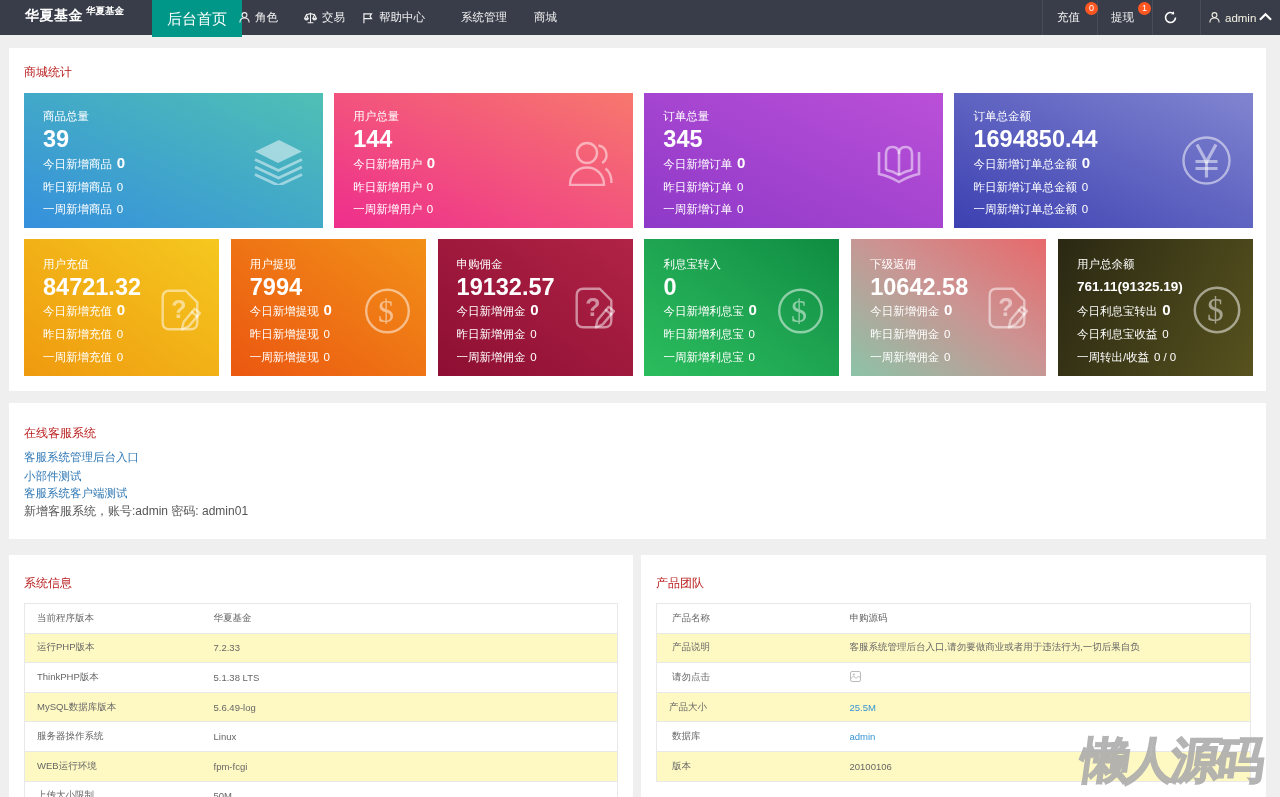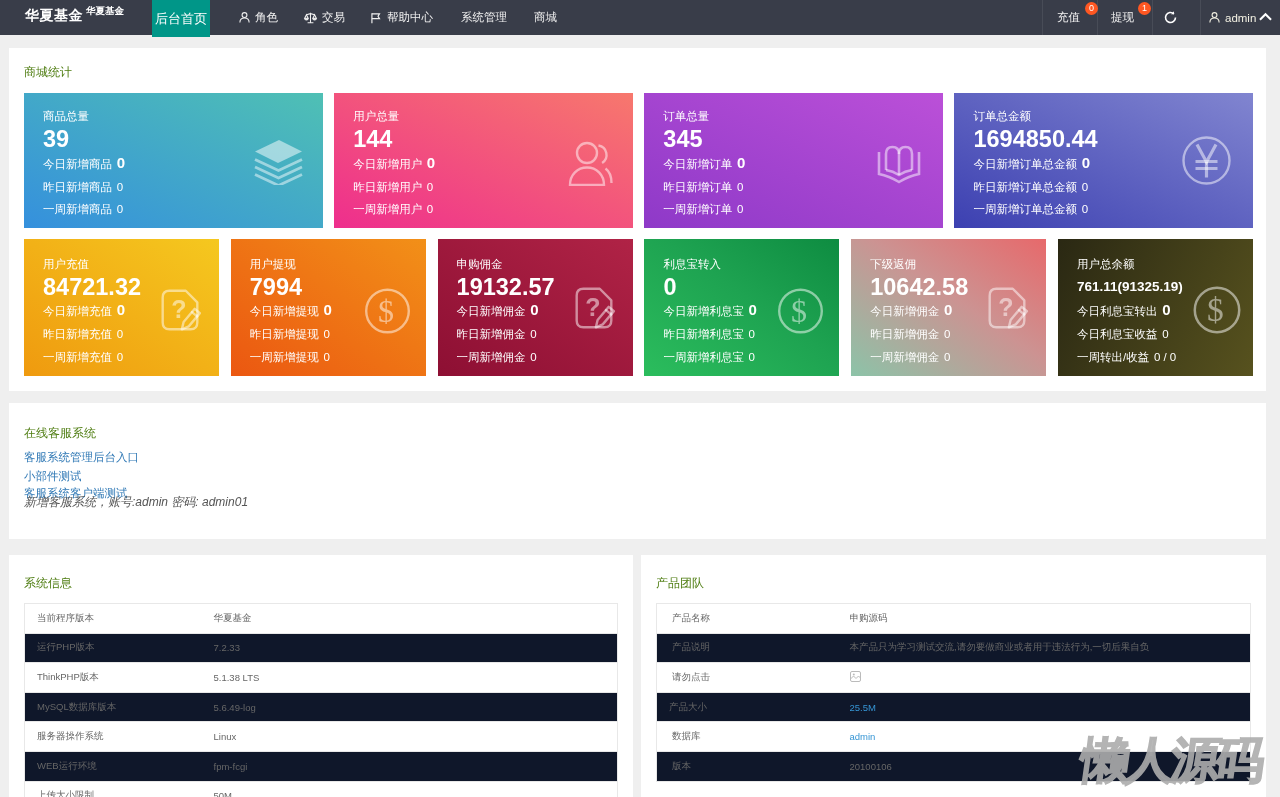--- a/index.html
+++ b/index.html
@@ -2,28 +2,28 @@
 <html><head>
 <meta charset="utf-8">
 <style>
 *{margin:0;padding:0;box-sizing:border-box;}
 html,body{width:1280px;height:797px;overflow:hidden;}
 body{background:#efefef;font-family:"Liberation Sans",sans-serif;position:relative;}
 
 .nav{position:absolute;left:0;top:0;width:1280px;height:35px;background:#393d49;}
 .logo{position:absolute;left:25px;top:7px;font-size:14px;font-weight:bold;color:#fff;letter-spacing:0.5px;}
 .logosup{position:absolute;left:86px;top:5px;font-size:9.5px;font-weight:bold;color:#fff;}
-.tab1{position:absolute;left:152px;top:0;width:58px;height:37px;background:#009688;color:#fff;font-size:13px;text-align:center;line-height:37px;}
+.tab1{position:absolute;left:152px;top:0;width:90px;height:37px;background:#009688;color:#fff;font-size:15px;text-align:center;line-height:37px;}
 .ni{position:absolute;top:0;height:35px;display:flex;align-items:center;color:#f0f0f0;font-size:11.5px;}
 .ni svg{margin-right:4px;}
 .nsep{position:absolute;top:0;width:1px;height:35px;background:rgba(255,255,255,.08);}
 .badge{position:absolute;top:2px;width:13px;height:13px;border-radius:50%;background:#ff5722;color:#fff;font-size:9px;text-align:center;line-height:13px;}
 
 .panel{position:absolute;background:#fff;}
-.ptitle{position:absolute;left:15px;font-size:12px;color:#4d7c0f;}
+.ptitle{position:absolute;left:15px;font-size:12px;color:#b91c1c;}
 
 .crow{position:absolute;left:15px;width:1229px;display:flex;justify-content:space-between;}
 .card{position:relative;color:#fff;overflow:hidden;}
 .c1{width:298.5px;height:134.5px;}
 .c2{width:195px;height:136.5px;text-decoration:underline;}
 .ct{position:absolute;left:19px;top:16px;font-size:11.5px;}
 .cn{position:absolute;left:19px;top:32.5px;font-size:23.5px;font-weight:bold;}
 .cl{position:absolute;left:19px;font-size:11.5px;white-space:nowrap;}
 .cl b{font-size:15px;font-weight:bold;margin-left:1.5px;}
 .cl .z{margin-left:1.5px;}
@@ -43,21 +43,21 @@
 .g7{background:linear-gradient(to top right,#8d0f33,#b02346);}
 .g8{background:linear-gradient(to top right,#2bbd5d 0%,#1ea351 55%,#0e8c41 100%);}
 .g9{background:linear-gradient(to top right,#8cc3a8 0%,#cc9392 55%,#e7696b 100%);}
 .g10{background:linear-gradient(115deg,#2a2813,#57521e);}
 
 .link{position:absolute;left:15px;font-size:11.5px;color:#2f78b5;}
 .gtxt{position:absolute;left:15px;font-size:12px;color:#555;}
 
 .tbl{position:absolute;border-collapse:collapse;font-size:9.5px;color:#666;border:1px solid #e8e8e8;}
 .tbl td{border-top:1px solid #e8e8e8;height:29.6px;padding:0;}
-.tbl tr.alt td{background:#0f172a;}
+.tbl tr.alt td{background:#fef9c3;}
 .tbl td.lb{padding-left:12px;}
 .tbl td.vl{padding-left:0;}
 .blue{color:#3695d4;}
 
 .wm{position:absolute;left:1081px;top:728px;font-size:49px;font-weight:bold;color:#b2b2b2;-webkit-text-stroke:1.5px #acacac;opacity:.9;transform:skewX(-8deg);letter-spacing:-4px;white-space:nowrap;}
 </style>
 </head>
 <body>
 
 <div class="nav">
@@ -71,21 +71,21 @@
       </svg>
     角色
   </div>
   <div class="ni" style="left:303px;">
     <svg width="15" height="14" viewBox="0 0 24 24" fill="none" stroke="#f0f0f0" stroke-width="1.8">
         <path d="M12 3v17M7 20h10M12 4.5L5 6.5M12 4.5l7 2M5 6.5l-3 6h6zM19 6.5l-3 6h6z"></path>
         <path d="M2 12.5a3 3 0 006 0M16 12.5a3 3 0 006 0" fill="#f0f0f0"></path>
       </svg>
     交易
   </div>
-  <div class="ni" style="left:369px;">
+  <div class="ni" style="left:361px;">
     <svg width="14" height="14" viewBox="0 0 24 24" fill="none" stroke="#f0f0f0" stroke-width="2">
         <path d="M5 21V4"></path>
         <path d="M5 5h13l-2.5 4L18 13H5"></path>
       </svg>
     帮助中心
   </div>
   <div class="ni" style="left:461px;">系统管理</div>
   <div class="ni" style="left:534px;">商城</div>
   <div class="nsep" style="left:1042px;"></div>
   <div class="nsep" style="left:1097px;"></div>
@@ -256,21 +256,21 @@
         </svg>
     </div>
   </div>
 </div>
 
 <div class="panel" style="left:9px;top:403px;width:1257px;height:136px;">
   <div class="ptitle" style="top:22px;">在线客服系统</div>
   <div class="link" style="top:47px;">客服系统管理后台入口</div>
   <div class="link" style="top:65.5px;">小部件测试</div>
   <div class="link" style="top:82.5px;">客服系统客户端测试</div>
-  <div class="gtxt" style="top:91px;font-style:italic;">新增客服系统，账号:admin 密码: admin01</div>
+  <div class="gtxt" style="top:100px;">新增客服系统，账号:admin 密码: admin01</div>
 </div>
 
 <div class="panel" style="left:9px;top:555px;width:624px;height:242px;">
   <div class="ptitle" style="top:20px;">系统信息</div>
   <table class="tbl" style="left:15px;top:48px;width:594px;">
     <tbody>
         <tr>
           <td class="lb" style="width:189px;">当前程序版本</td>
           <td class="vl">华夏基金</td>
         </tr>
@@ -305,21 +305,21 @@
 <div class="panel" style="left:641px;top:555px;width:625px;height:242px;">
   <div class="ptitle" style="top:20px;">产品团队</div>
   <table class="tbl" style="left:15px;top:48px;width:595px;">
     <tbody>
         <tr>
           <td class="lb" style="width:193px;padding-left:15px;">产品名称</td>
           <td class="vl">申购源码</td>
         </tr>
     <tr class="alt">
           <td class="lb" style="padding-left:15px;">产品说明</td>
-          <td class="vl">本产品只为学习测试交流,请勿要做商业或者用于违法行为,一切后果自负</td>
+          <td class="vl">客服系统管理后台入口,请勿要做商业或者用于违法行为,一切后果自负</td>
         </tr>
     <tr>
           <td class="lb" style="padding-left:15px;">请勿点击</td>
           <td class="vl"><svg width="11" height="11" viewBox="0 0 11 11" fill="none" stroke="#bbb">
               <rect x="0.5" y="0.5" width="10" height="10" rx="1.5"></rect>
               <path d="M0.5 8l3-3 2.5 2.5L8.5 5l2 2"></path>
               <circle cx="3.8" cy="3.5" r="1" fill="#bbb" stroke="none"></circle>
             </svg></td>
         </tr>
     <tr class="alt">

